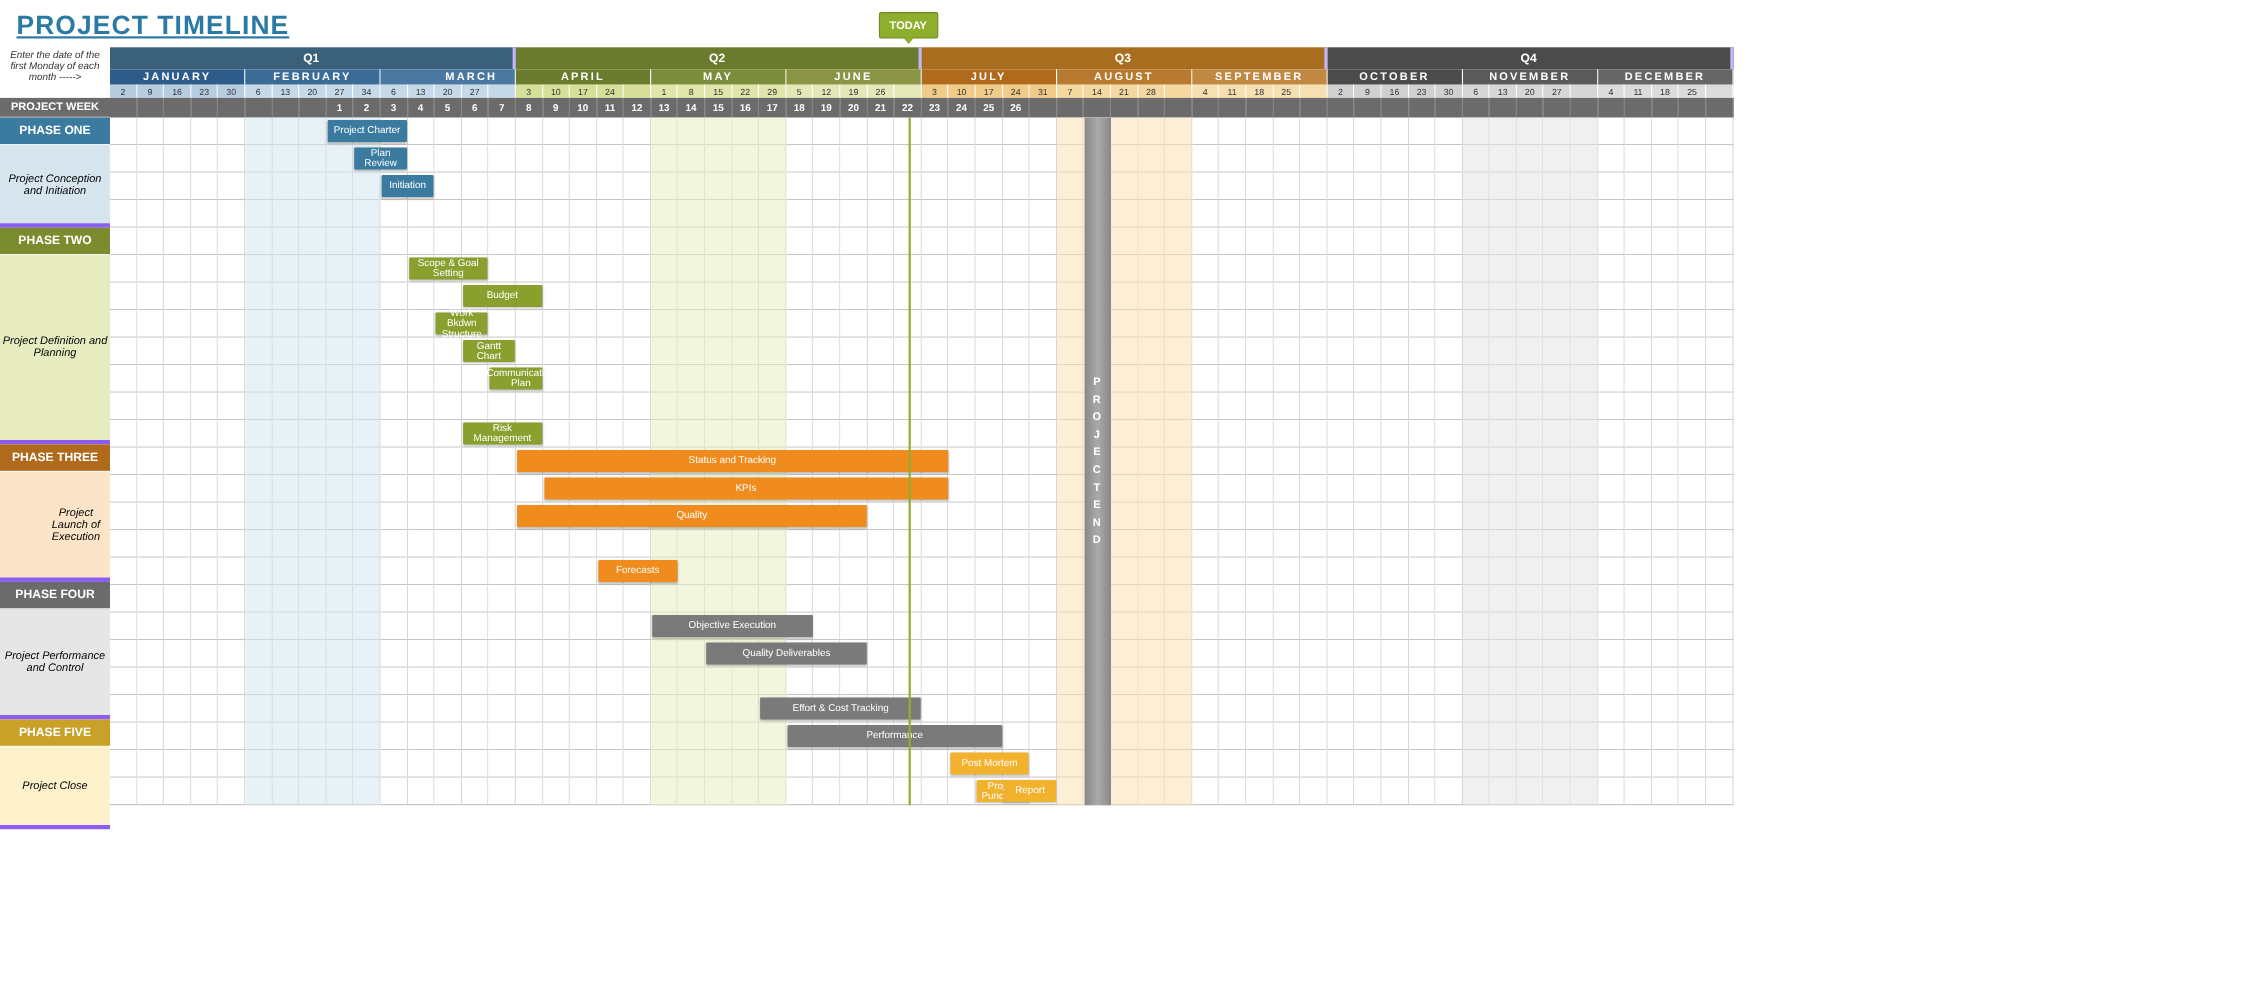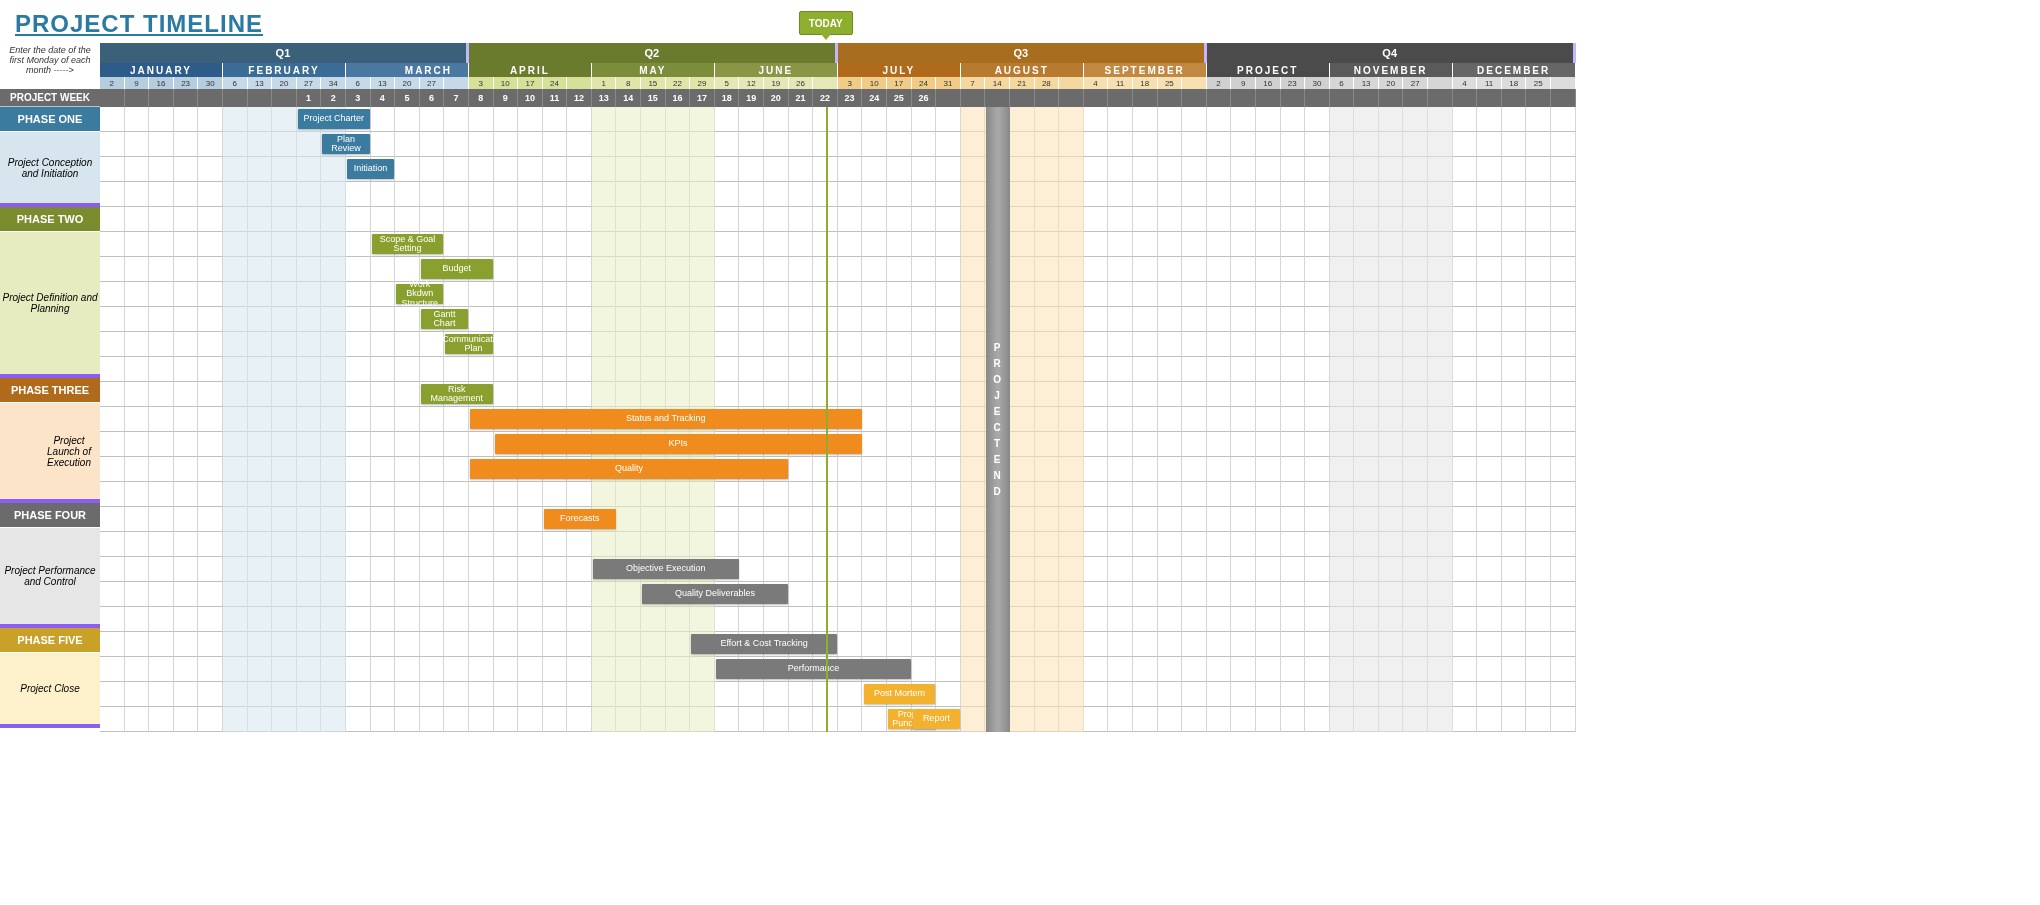--- a/index.html
+++ b/index.html
@@ -30,21 +30,21 @@
 <div class="page-title">PROJECT TIMELINE</div>
 
 <div class="wrap">
   <div class="sidebar">
     <div class="side-hint">Enter the date of the first Monday of each month -----&gt;</div>
     <div class="side-label" style="background:#6b6b6b;color:#fff;height:18px;">PROJECT WEEK</div>
     <div id="sidebar-phases">
         <div class="phase-label" style="background: rgb(59, 123, 160);">PHASE ONE</div>
         <div class="phase-desc" style="background: rgb(214, 229, 238); height: 75px;">Project Conception and Initiation</div>
         <div class="phase-label" style="background: rgb(123, 140, 46);">PHASE TWO</div>
-        <div class="phase-desc" style="background: rgb(230, 236, 192); height: 146px;">Project Definition and Planning</div>
+        <div class="phase-desc" style="background: rgb(230, 236, 192); height: 172px;">Project Definition and Planning</div>
         <div class="phase-label" style="background: rgb(176, 106, 28);">PHASE THREE</div>
         <div class="phase-desc" style="background: rgb(251, 228, 200); height: 100px; padding-left: 40px;">Project Launch of Execution</div>
         <div class="phase-label" style="background: rgb(107, 107, 107);">PHASE FOUR</div>
         <div class="phase-desc" style="background: rgb(230, 230, 230); height: 100px;">Project Performance and Control</div>
         <div class="phase-label" style="background: rgb(201, 160, 40);">PHASE FIVE</div>
         <div class="phase-desc" style="background: rgb(253, 241, 204); height: 75px;">Project Close</div>
       </div>
   </div>
 
   <div style="position:relative;">
@@ -56,21 +56,21 @@
         <div class="q-head" style="grid-column: span 15; background: rgb(75, 75, 75);">Q4</div>
         <div class="m-head" style="grid-column: span 5; background: rgb(46, 92, 138);">JANUARY</div>
         <div class="m-head" style="grid-column: span 5; background: rgb(59, 108, 150);">FEBRUARY</div>
         <div class="m-head" style="grid-column: span 5; background: rgb(74, 120, 160); padding-left: 43px;">MARCH</div>
         <div class="m-head" style="grid-column: span 5; background: rgb(106, 123, 46);">APRIL</div>
         <div class="m-head" style="grid-column: span 5; background: rgb(123, 140, 58);">MAY</div>
         <div class="m-head" style="grid-column: span 5; background: rgb(138, 150, 70);">JUNE</div>
         <div class="m-head" style="grid-column: span 5; background: rgb(176, 106, 28);">JULY</div>
         <div class="m-head" style="grid-column: span 5; background: rgb(184, 122, 46);">AUGUST</div>
         <div class="m-head" style="grid-column: span 5; background: rgb(192, 136, 64);">SEPTEMBER</div>
-        <div class="m-head" style="grid-column: span 5; background: rgb(75, 75, 75);">PROJECT</div>
+        <div class="m-head" style="grid-column: span 5; background: rgb(75, 75, 75);">OCTOBER</div>
         <div class="m-head" style="grid-column: span 5; background: rgb(90, 90, 90);">NOVEMBER</div>
         <div class="m-head" style="grid-column: span 5; background: rgb(102, 102, 102);">DECEMBER</div>
         <div class="d-head" style="background: rgb(182, 205, 224);">2</div>
         <div class="d-head" style="background: rgb(182, 205, 224);">9</div>
         <div class="d-head" style="background: rgb(182, 205, 224);">16</div>
         <div class="d-head" style="background: rgb(182, 205, 224);">23</div>
         <div class="d-head" style="background: rgb(182, 205, 224);">30</div>
         <div class="d-head" style="background: rgb(198, 217, 232);">6</div>
         <div class="d-head" style="background: rgb(198, 217, 232);">13</div>
         <div class="d-head" style="background: rgb(198, 217, 232);">20</div>

